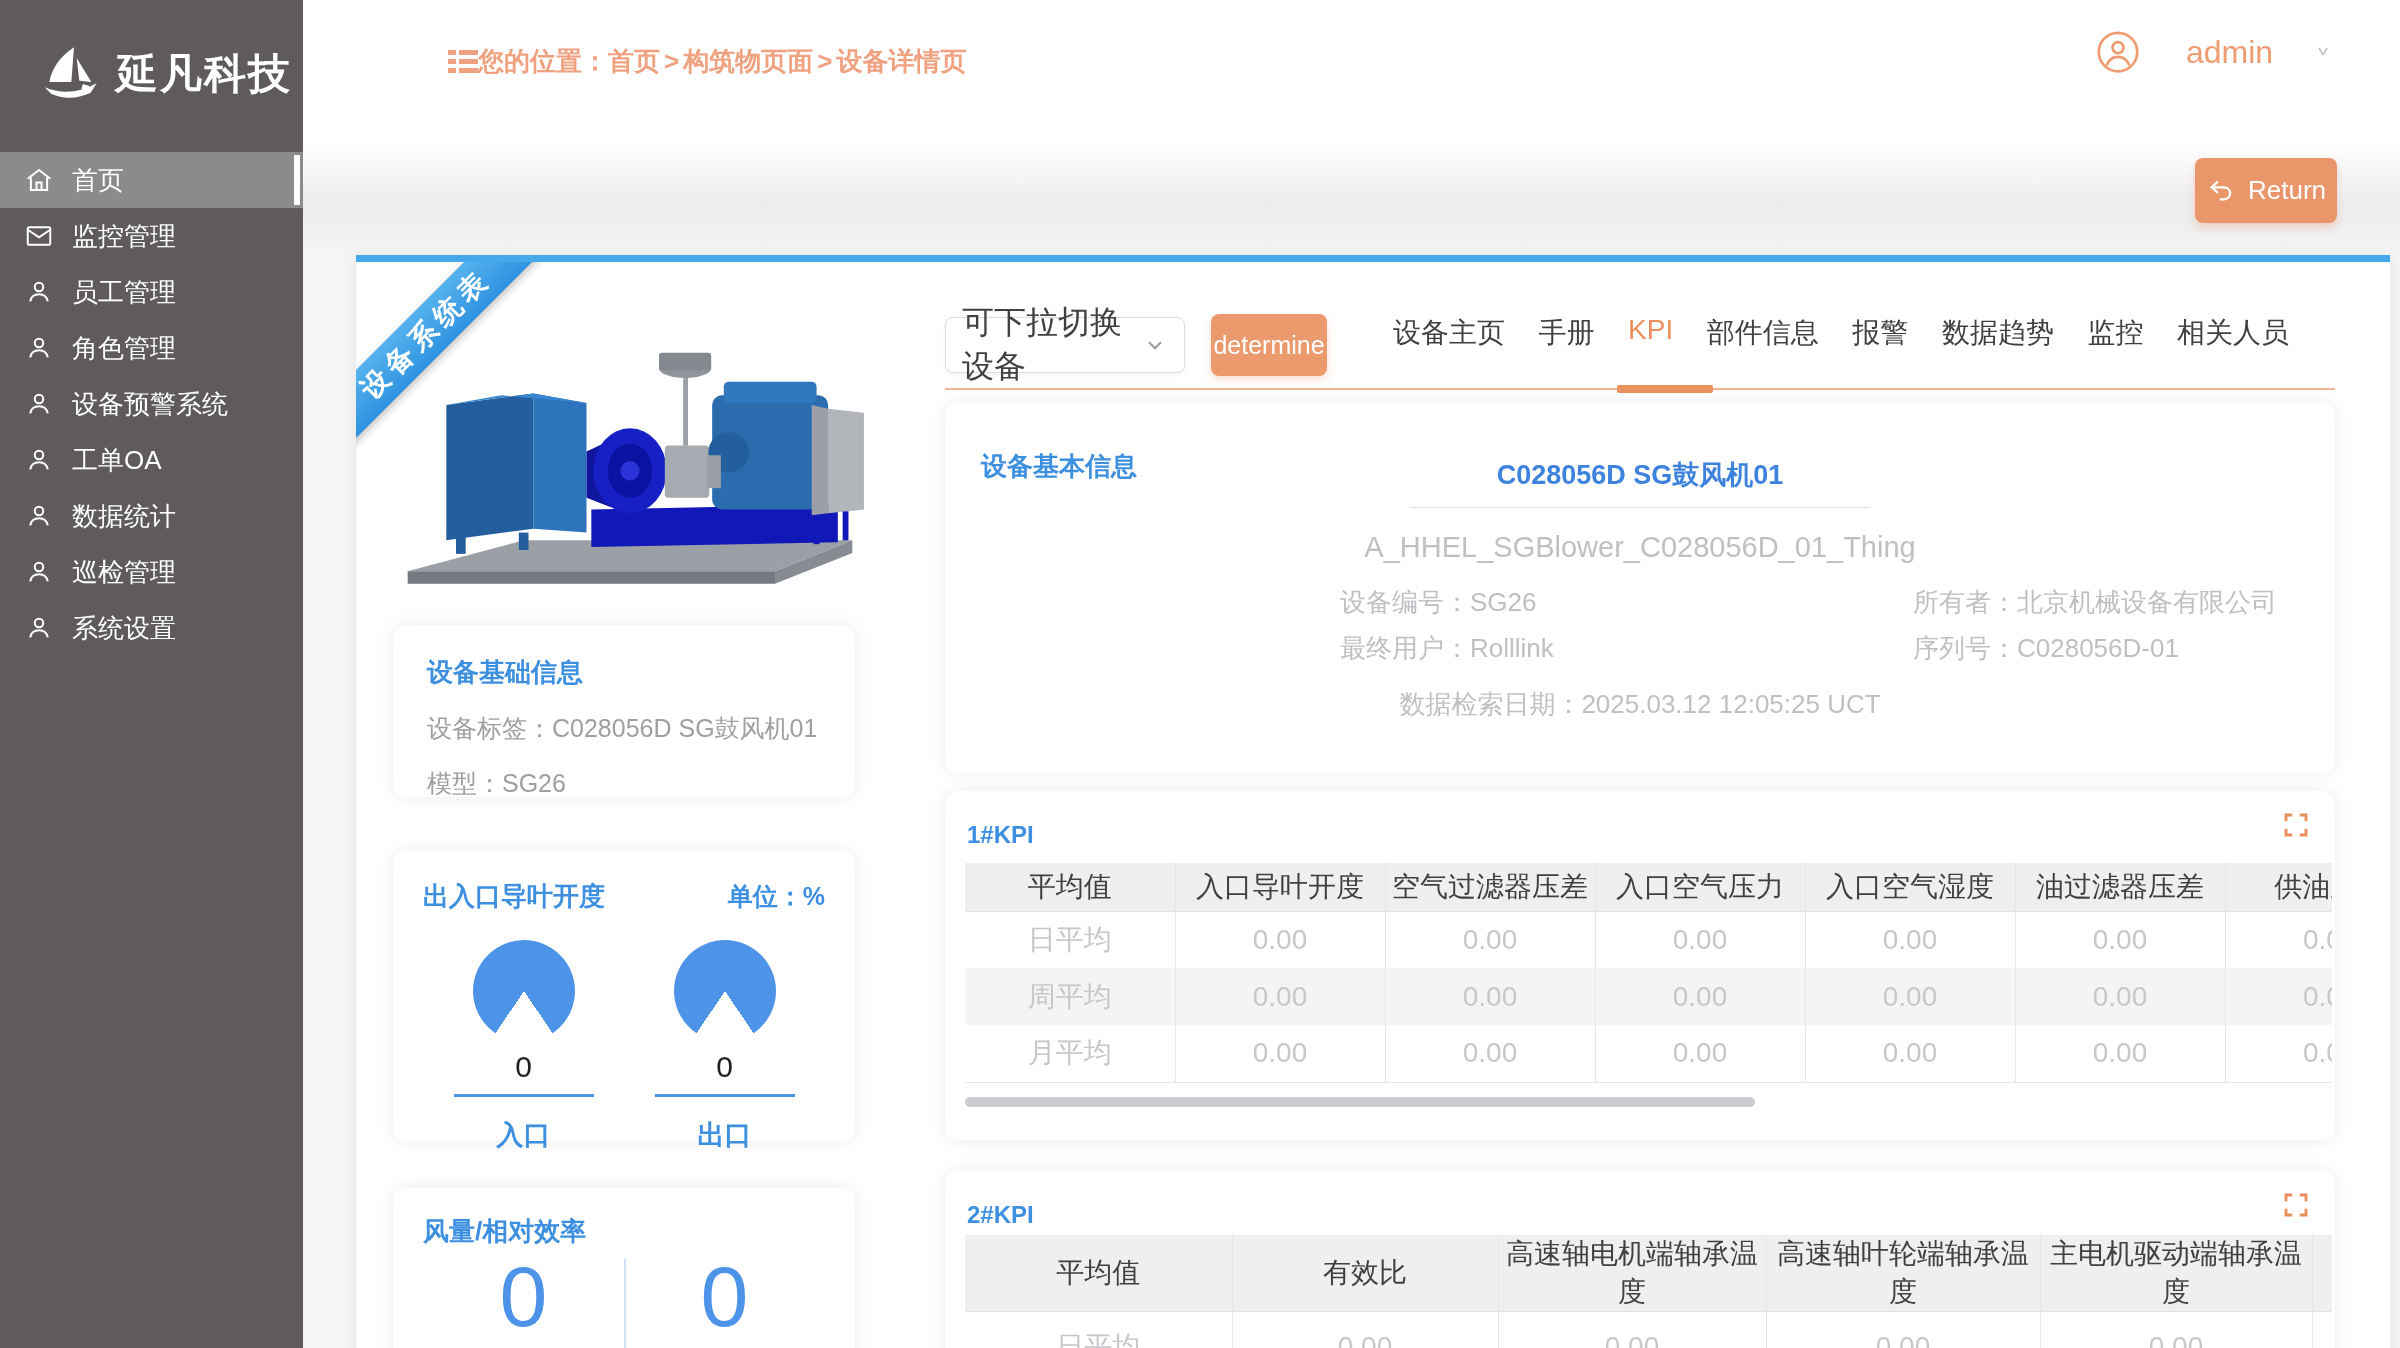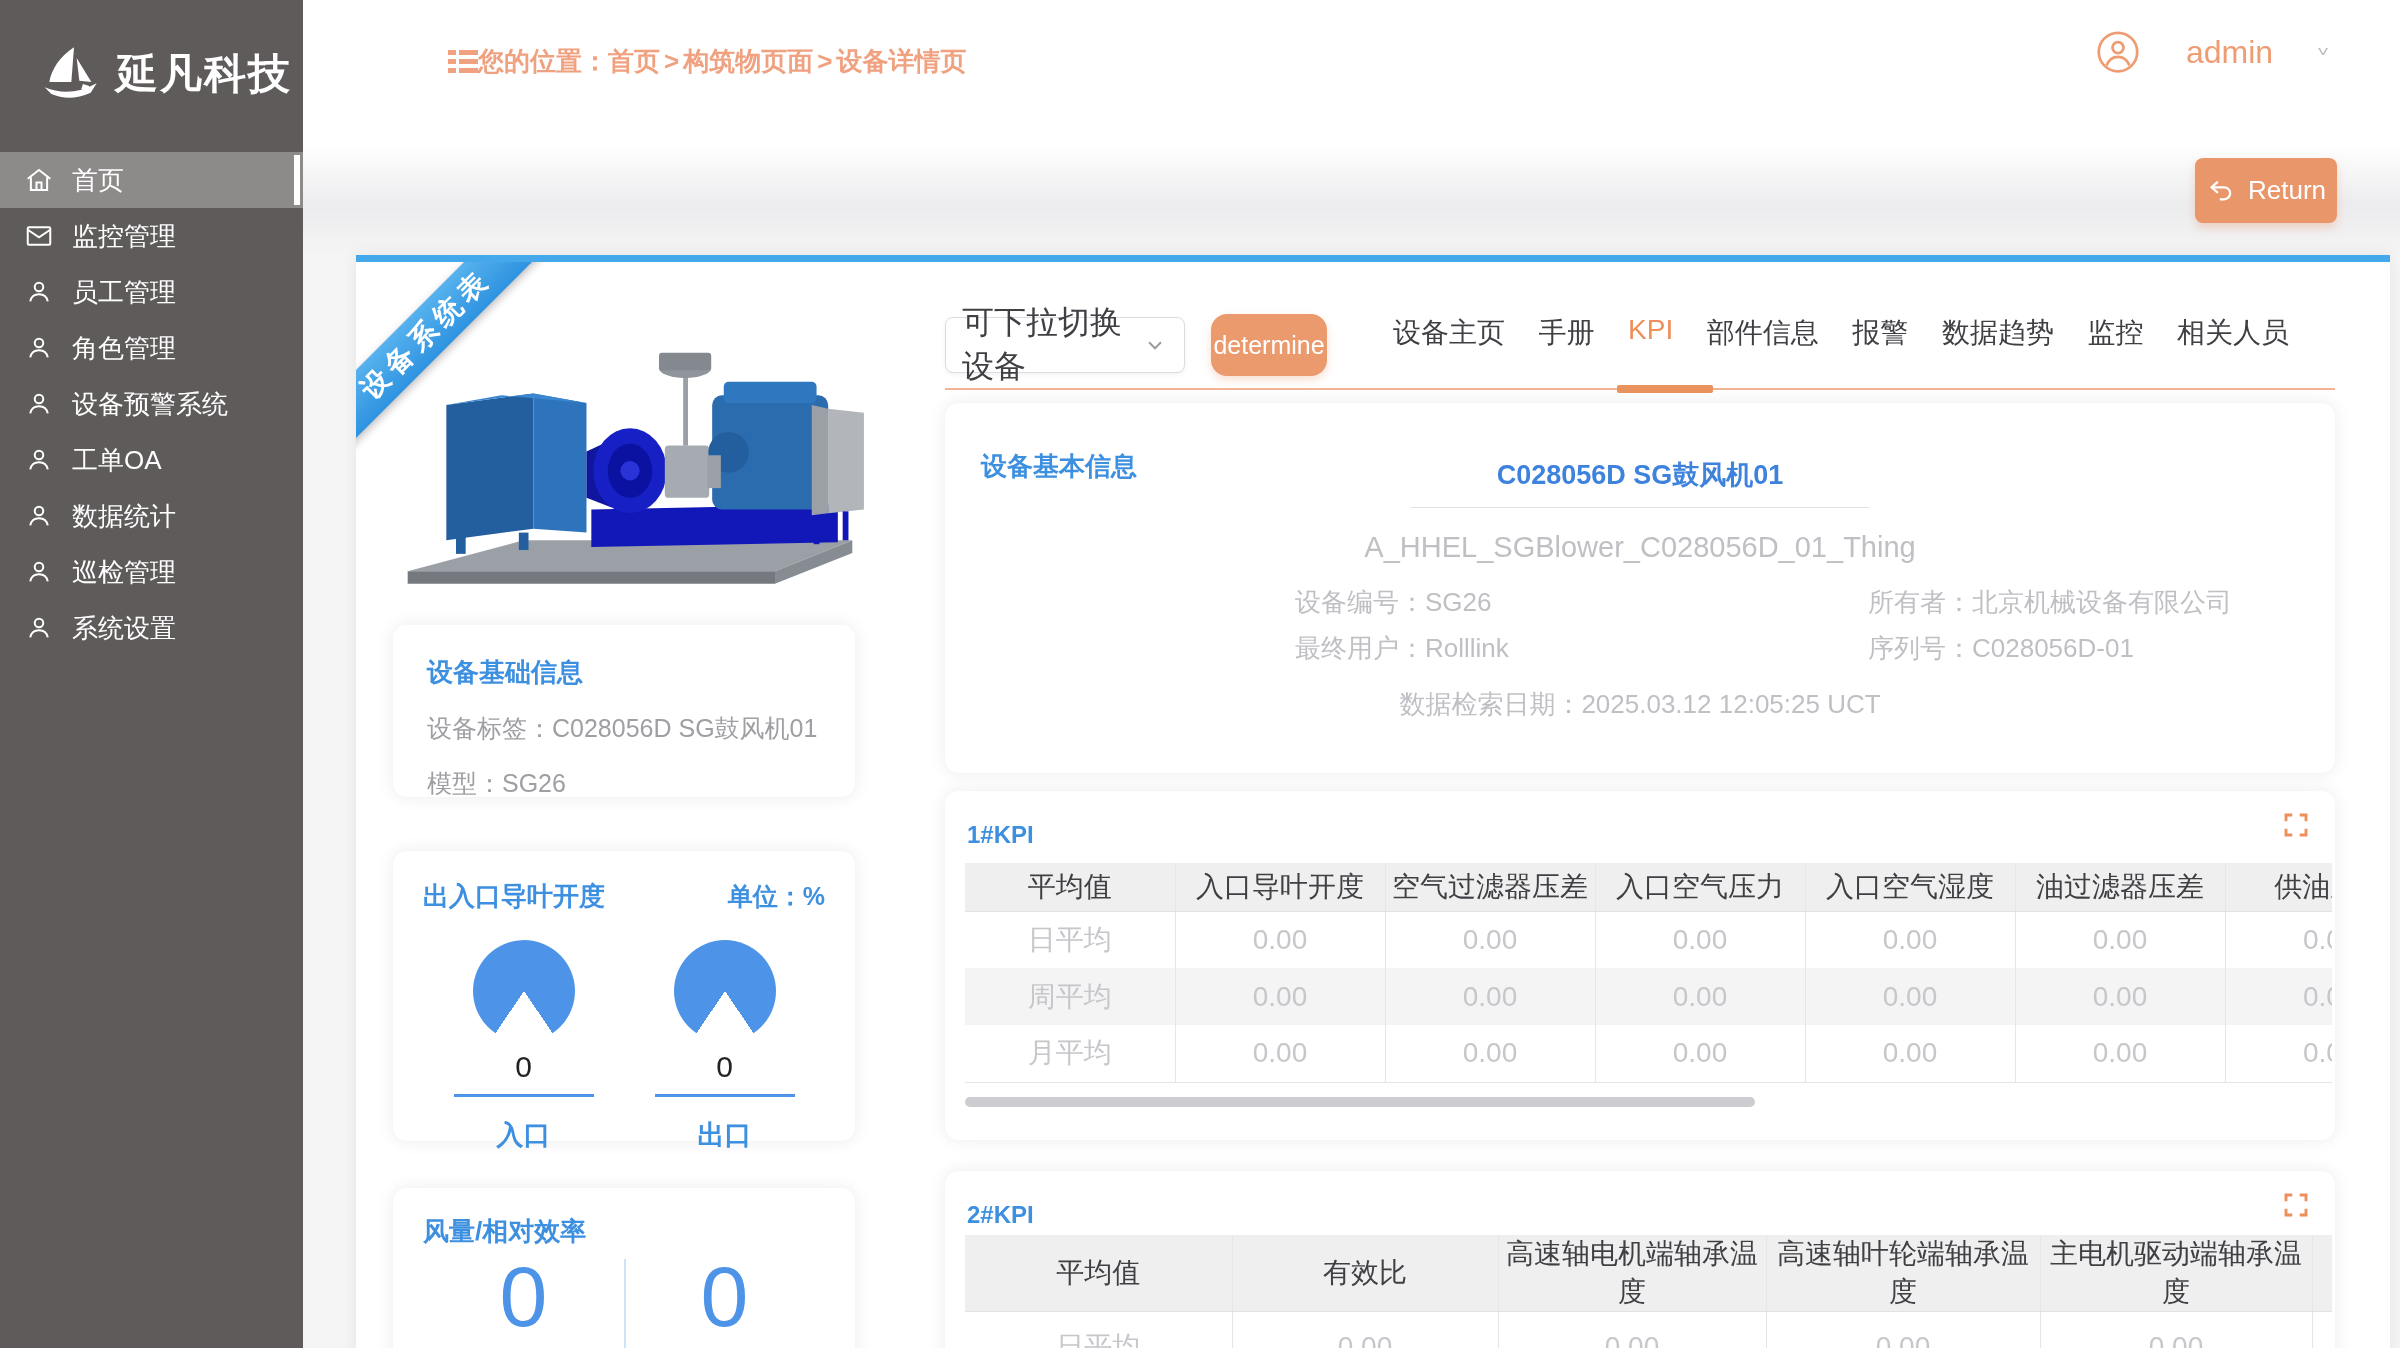--- a/index.html
+++ b/index.html
@@ -74,35 +74,35 @@
   .metric-divider { position:absolute; left:50%; top:6px; width:2px; height:128px; background:#cfe3f7; }
 
   
   .controls { position:absolute; left:945px; top:314px; width:1390px; height:82px; z-index:2; }
   .device-select { position:absolute; left:0; top:3px; width:240px; height:56px; background:#fff;
     border:1px solid #DCDCE0; border-radius:8px; box-shadow:0 2px 5px rgba(0,0,0,.05);
     display:flex; align-items:center; padding:0 16px; cursor:pointer; }
   .device-select .sel-text { font-size:32px; color:#3F3F44; flex:1; }
   .device-select svg { width:26px; height:26px; }
   .determine-btn { position:absolute; left:266px; top:0; width:116px; height:62px; background:#EB9A6E; border:none;
-    border-radius:16px; color:#fff; font-size:25px; cursor:pointer; box-shadow:0 4px 8px rgba(233,150,107,.3); }
+    border-radius:8px; color:#fff; font-size:25px; cursor:pointer; box-shadow:0 4px 8px rgba(233,150,107,.3); }
   .tabs { position:absolute; left:440px; right:0; top:0; height:62px; display:flex; 
     justify-content:space-between; padding:0 46px 0 8px; }
   .tab { font-size:28px; color:#3F3F44; cursor:pointer; white-space:nowrap; }
   .tab.active { color:#ED8F5A; }
   .tabs-underline { position:absolute; left:0; right:0; top:74px; height:2px; background:#F2B493; }
   .tabs-active-bar { position:absolute; left:672px; top:71px; width:96px; height:8px; background:#E9935F; border-radius:2px; }
 
   
   .info-card { left:945px; top:403px; width:1390px; height:370px; }
   .info-card .section-title { position:absolute; left:36px; top:46px; }
   .device-name { position:absolute; left:0; right:0; top:54px; text-align:center; color:#3D82DC; font-size:27px; font-weight:bold; }
   .info-divider { position:absolute; left:465px; top:104px; width:460px; border-top:1px solid #E3E3E6; }
   .thing-id { position:absolute; left:0; right:0; top:128px; text-align:center; color:#BFBFC4; font-size:29px; }
-  .info-field { position:absolute; color:#BFBFC4; font-size:26px; white-space:nowrap; }
+  .info-field { position:absolute; color:#BFBFC4; font-size:26px; white-space:nowrap;margin-left:45px; }
   .f0 { left:350px; top:182px; } .f1 { left:923px; top:182px; }
   .f2 { left:350px; top:228px; } .f3 { left:923px; top:228px; }
   .retrieval { position:absolute; left:0; right:0; top:284px; text-align:center; color:#BFBFC4; font-size:26px; }
 
   
   .kpi-card1 { left:945px; top:791px; width:1390px; height:349px; }
   .kpi-card2 { left:945px; top:1171px; width:1390px; height:370px; }
   .kpi-title { position:absolute; left:22px; top:30px; font-size:24px; }
   .expand-btn { position:absolute; right:22px; top:18px; width:34px; height:34px; background:none; border:none; cursor:pointer; padding:0; }
   .expand-btn svg { width:30px; height:30px; }

